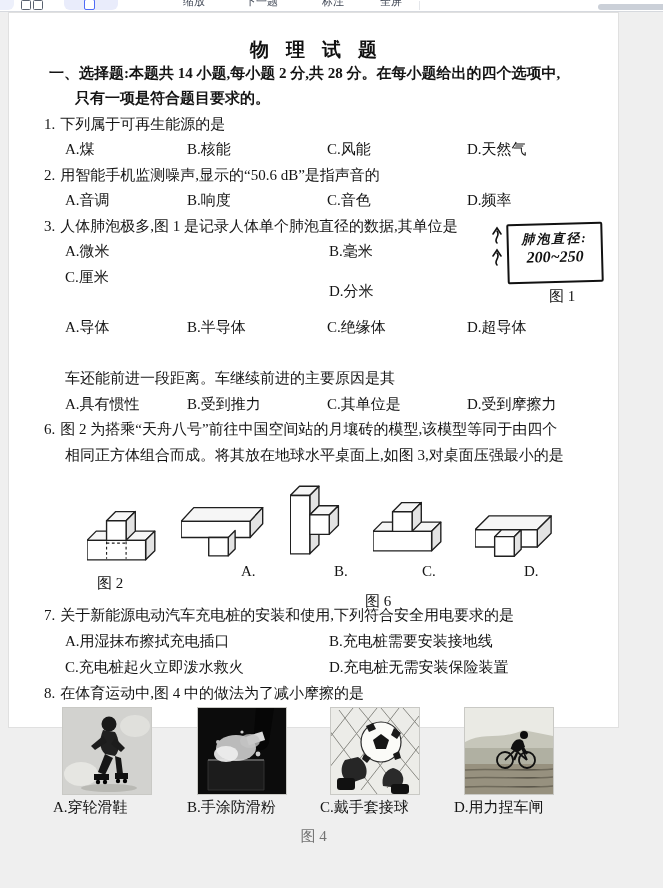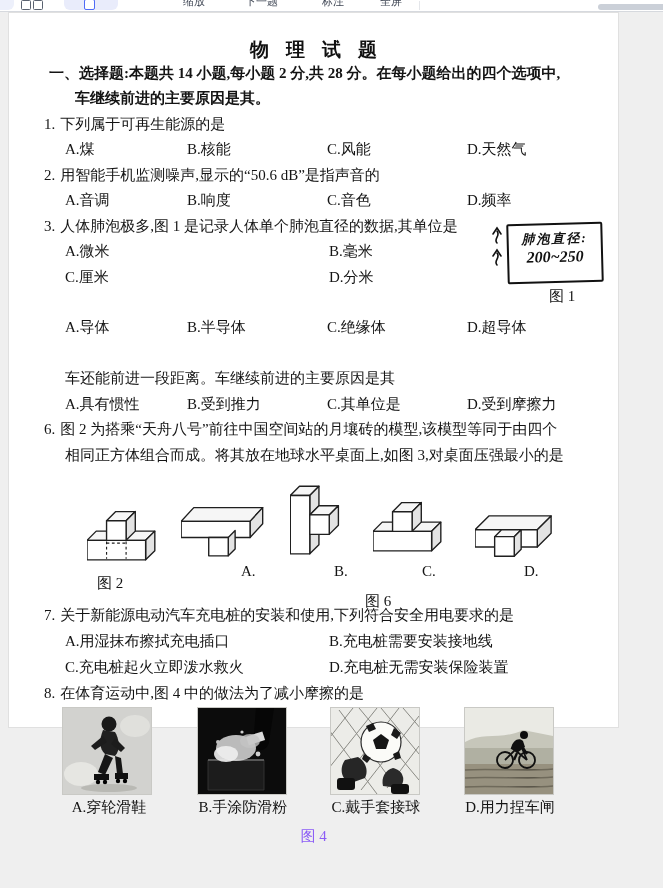--- a/index.html
+++ b/index.html
@@ -37,22 +37,22 @@
   .fig1-l2{font-size:16px;font-style:italic;font-weight:bold;color:#111;}
   .fig1-cap{position:absolute;left:540px;top:274px;font-size:15px;color:#141414;}
   .fig1-arrows{position:absolute;left:479px;top:212px;}
   
   .figs{position:absolute;top:458px;left:0;width:611px;height:134px;}
   .figs svg{position:absolute;}
   .figlab{position:absolute;font-size:15px;color:#141414;white-space:nowrap;}
   
   .photos{position:absolute;top:695px;left:0;width:611px;height:88px;}
   .photo{position:absolute;top:0;width:88px;height:86px;outline:1px solid #c9c9c5;}
-  .cap{position:absolute;top:785px;width:112px;text-align:center;font-size:15px;color:#141414;white-space:nowrap;}
-  .fig4-cap{position:absolute;top:814px;left:0;width:100%;text-align:center;font-size:15px;color:#8b5cf6;}
+  .cap{position:absolute;top:785px;width:112px;font-size:15px;color:#141414;white-space:nowrap;}
+  .fig4-cap{position:absolute;top:814px;left:0;width:100%;text-align:center;font-size:15px;color:#737373;}
   .pagenum{position:absolute;top:848px;left:0;width:100%;text-align:center;font-size:15px;color:#141414;letter-spacing:2px;margin-top:45px;}
 </style>
 </head>
 <body>
 
 <div class="toolbar">
   <div class="tb-tab-edge"></div>
   <span class="sq-icon" style="left:21px"></span>
   <span class="sq-icon" style="left:33px"></span>
   <div class="tb-active"></div>
@@ -64,21 +64,21 @@
   <div class="tb-divider"></div>
   <div class="tb-scroll"></div>
 </div>
 
 <div class="doc">
   <div class="page">
 
     <div class="title">物理试题</div>
 
     <div class="ln bold" style="top:51px;left:40px">一、选择题:本题共 14 小题,每小题 2 分,共 28 分。在每小题给出的四个选项中,</div>
-    <div class="ln bold" style="top:76px;left:66px">车继续前进的主要原因是其。</div>
+    <div class="ln bold" style="top:76px;left:66px">只有一项是符合题目要求的。</div>
 
     <div class="ln" style="top:102px;left:35px"><span class="qnum">1.</span><span>下列属于可再生能源的是</span></div>
     <div>
       <span class="opt cA" style="top:127px">A.煤</span>
       <span class="opt cB" style="top:127px">B.核能</span>
       <span class="opt cC" style="top:127px">C.风能</span>
       <span class="opt cD" style="top:127px">D.天然气</span>
     </div>
 
     <div class="ln" style="top:153px;left:35px"><span class="qnum">2.</span><span>用智能手机监测噪声,显示的“50.6 dB”是指声音的</span></div>
@@ -87,21 +87,21 @@
       <span class="opt cB" style="top:178px">B.响度</span>
       <span class="opt cC" style="top:178px">C.音色</span>
       <span class="opt cD" style="top:178px">D.频率</span>
     </div>
 
     <div class="ln" style="top:204px;left:35px"><span class="qnum">3.</span><span>人体肺泡极多,图 1 是记录人体单个肺泡直径的数据,其单位是</span></div>
     <div>
       <span class="opt cA" style="top:229px">A.微米</span>
       <span class="opt c2" style="top:229px">B.毫米</span>
       <span class="opt cA" style="top:255px">C.厘米</span>
-      <span class="opt c2" style="top:255px">D.分米</span>
+      <span class="opt c2" style="top:269px">D.分米</span>
     </div>
 
     <svg class="fig1-arrows" width="18" height="42" viewBox="0 0 18 42">
       <g stroke="#111" stroke-width="1.6" fill="none" stroke-linecap="round">
         <path d="M9,18 C5,14 13,11 9,6"></path>
           <path d="M5,9 L9,3 L13,9"></path>
         <path d="M9,40 C5,36 13,33 9,28"></path>
           <path d="M5,31 L9,25 L13,31"></path>
       </g>
     </svg>

